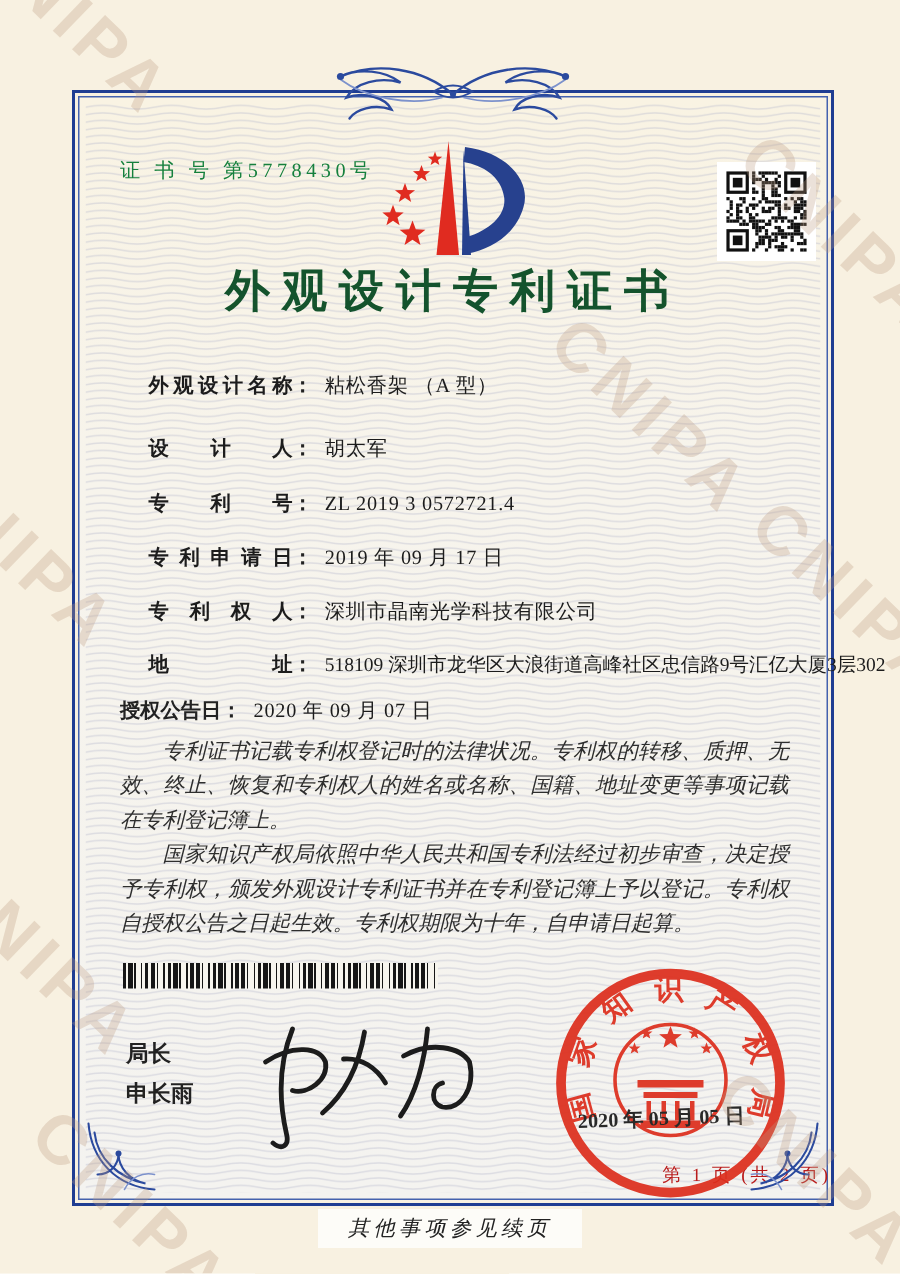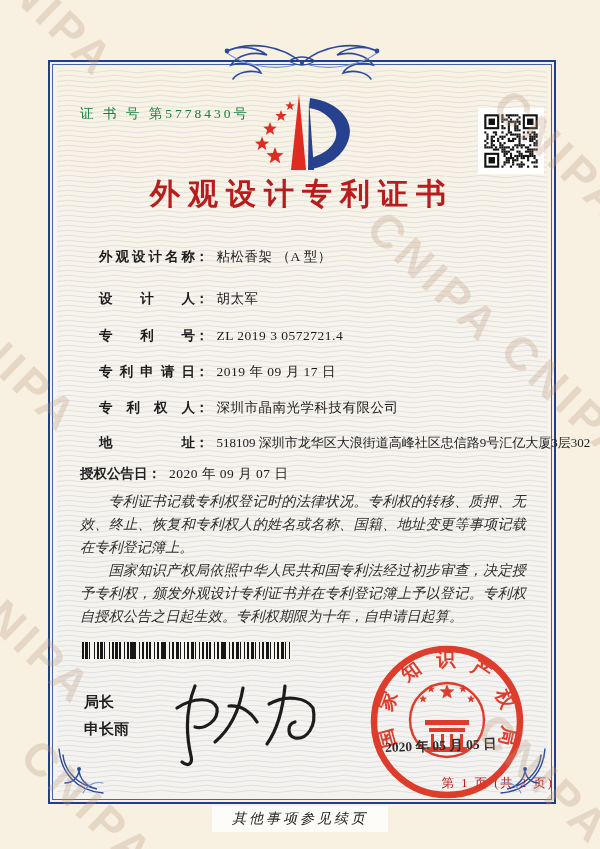--- a/index.html
+++ b/index.html
@@ -19,21 +19,21 @@
   .ornament-top{position:absolute;left:50%;top:-23px;transform:translateX(-50%);z-index:6;}
   .corner{position:absolute;z-index:6;}
   .corner-bl{left:3px;bottom:3px;}
   .corner-br{right:3px;bottom:3px;transform:scaleX(-1);}
   
   .content{position:absolute;inset:0;z-index:5;}
   .cert-no{position:absolute;left:30px;top:43px;font-size:13.5px;letter-spacing:3px;color:#15803d;}
   .logo{position:absolute;left:196px;top:28px;}
   .qr{position:absolute;left:428px;top:46px;background:#fff;padding:2px;}
   .title{position:absolute;left:0;top:112px;width:100%;margin:0;text-align:center;
-         font-size:30px;font-weight:700;letter-spacing:8px;color:#b91c1c;}
+         font-size:30px;font-weight:700;letter-spacing:8px;color:#14532d;}
   .field-row{position:absolute;left:30px;right:26px;font-size:13.5px;white-space:nowrap;margin-left:19px;}
   .f-label{display:inline-block;width:96px;text-align:justify;text-align-last:justify;
            font-weight:600;color:#1c1c1c;vertical-align:top;}
   .f-colon{font-weight:600;margin-right:8px;}
   .f-value{color:#1c1c1c;letter-spacing:0.5px;}
   .addr .f-value{font-size:13px;letter-spacing:0;}
   .grant-row{position:absolute;left:30px;right:26px;font-size:13.5px;display:flex;gap:34px;white-space:nowrap;}
   .g-label{font-weight:600;}
   .paras{position:absolute;left:30px;right:28px;top:428px;font-size:14.2px;line-height:23px;
          font-style:italic;color:#2e2e2e;text-align:justify;}

